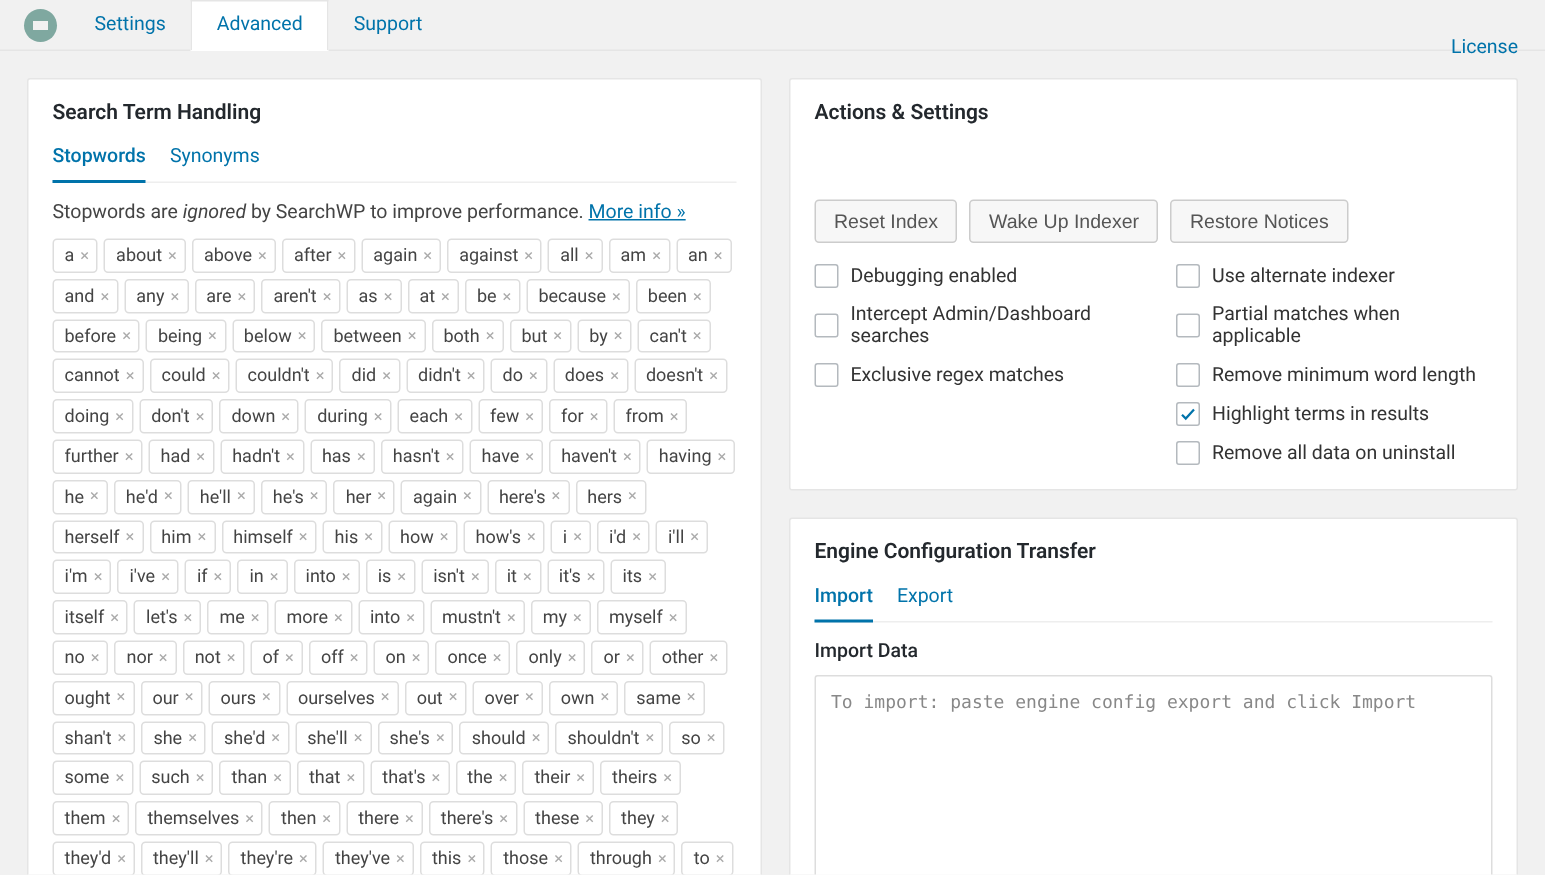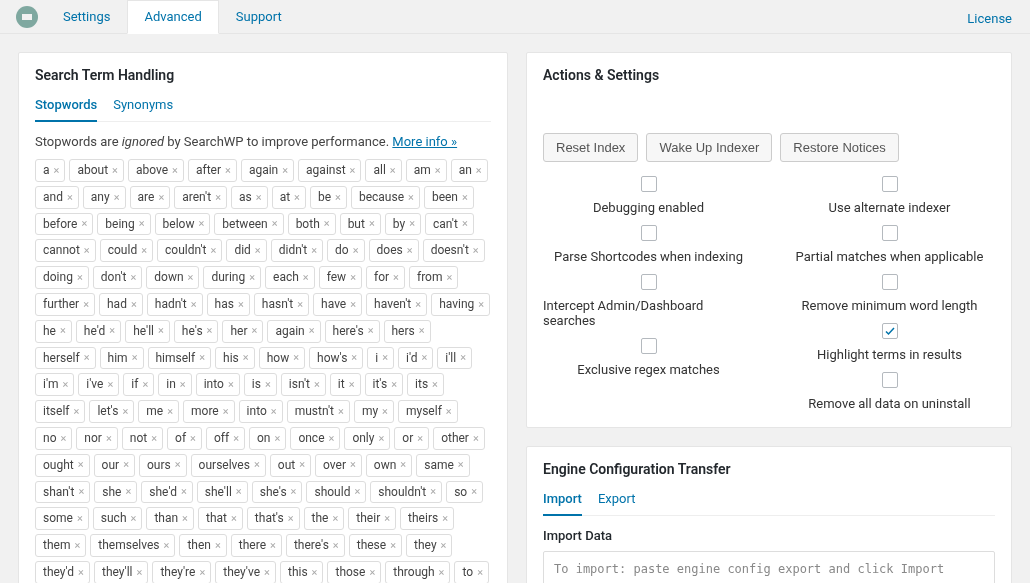--- a/index.html
+++ b/index.html
@@ -41,21 +41,21 @@
   }
   .top-nav .tab.active {
     background: #fff;
     border-color: #e5e5e5;
     border-bottom: 1px solid #fff;
     margin-bottom: -1px;
     color: #0073aa;
   }
   .top-nav .spacer { flex: 1; }
   .top-nav .license {
-    padding: 11px 18px;
+    padding: 24px 18px;
     color: #0073aa;
     cursor: pointer;
   }
 
   
   .content {
     display: flex;
     gap: 18px;
     padding: 18px;
   }
@@ -175,21 +175,20 @@
     flex-direction: column;
     gap: 10px;
     flex: 1;
   }
   .cb-row {
     display: flex;
     align-items: center;
     gap: 8px;
     font-size: 13px;
     color: #333;
-    flex-direction: column;
   }
   .cb {
     width: 16px;
     height: 16px;
     border: 1px solid #b4b9be;
     border-radius: 2px;
     background: #fff;
     display: flex;
     align-items: center;
     justify-content: center;
@@ -797,24 +796,20 @@
       <div class="action-buttons" id="action-buttons">
           <button class="btn">Reset Index</button>
           <button class="btn">Wake Up Indexer</button>
           <button class="btn">Restore Notices</button>
         </div>
       <div class="checkbox-grid">
         <div class="checkbox-col" id="cb-left">
             <div class="cb-row">
               <div class="cb"></div>
               <span>Debugging enabled</span>
-            </div>
-            <div class="cb-row">
-              <div class="cb"></div>
-              <span>Parse Shortcodes when indexing</span>
             </div>
             <div class="cb-row">
               <div class="cb"></div>
               <span>Intercept Admin/Dashboard searches</span>
             </div>
             <div class="cb-row">
               <div class="cb"></div>
               <span>Exclusive regex matches</span>
             </div>
           </div>

